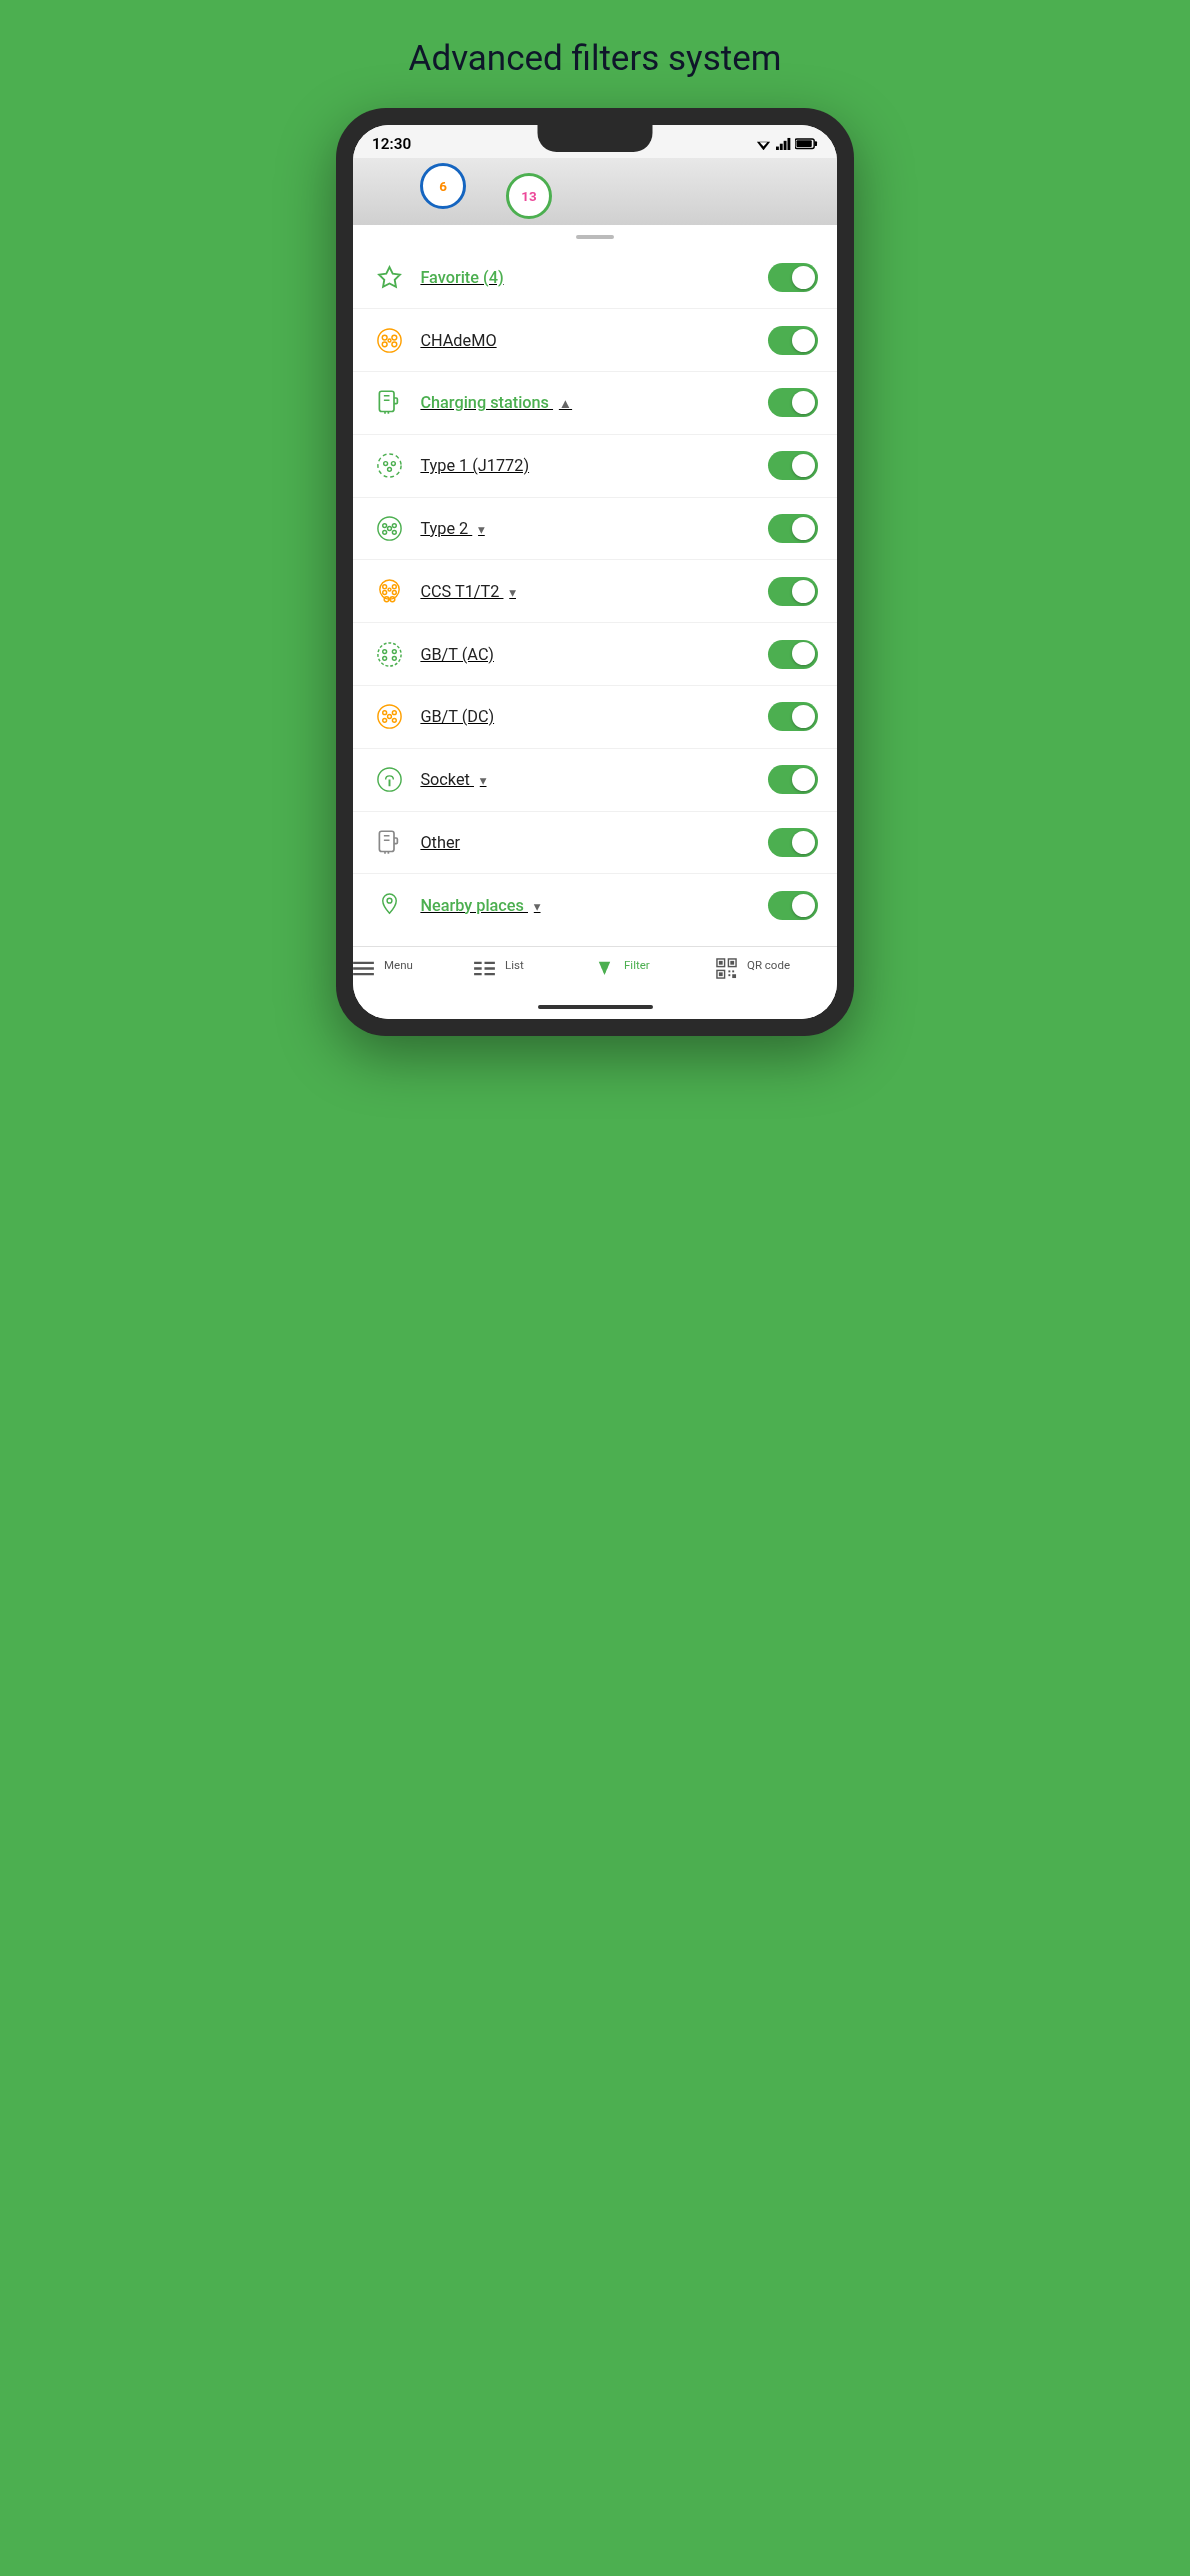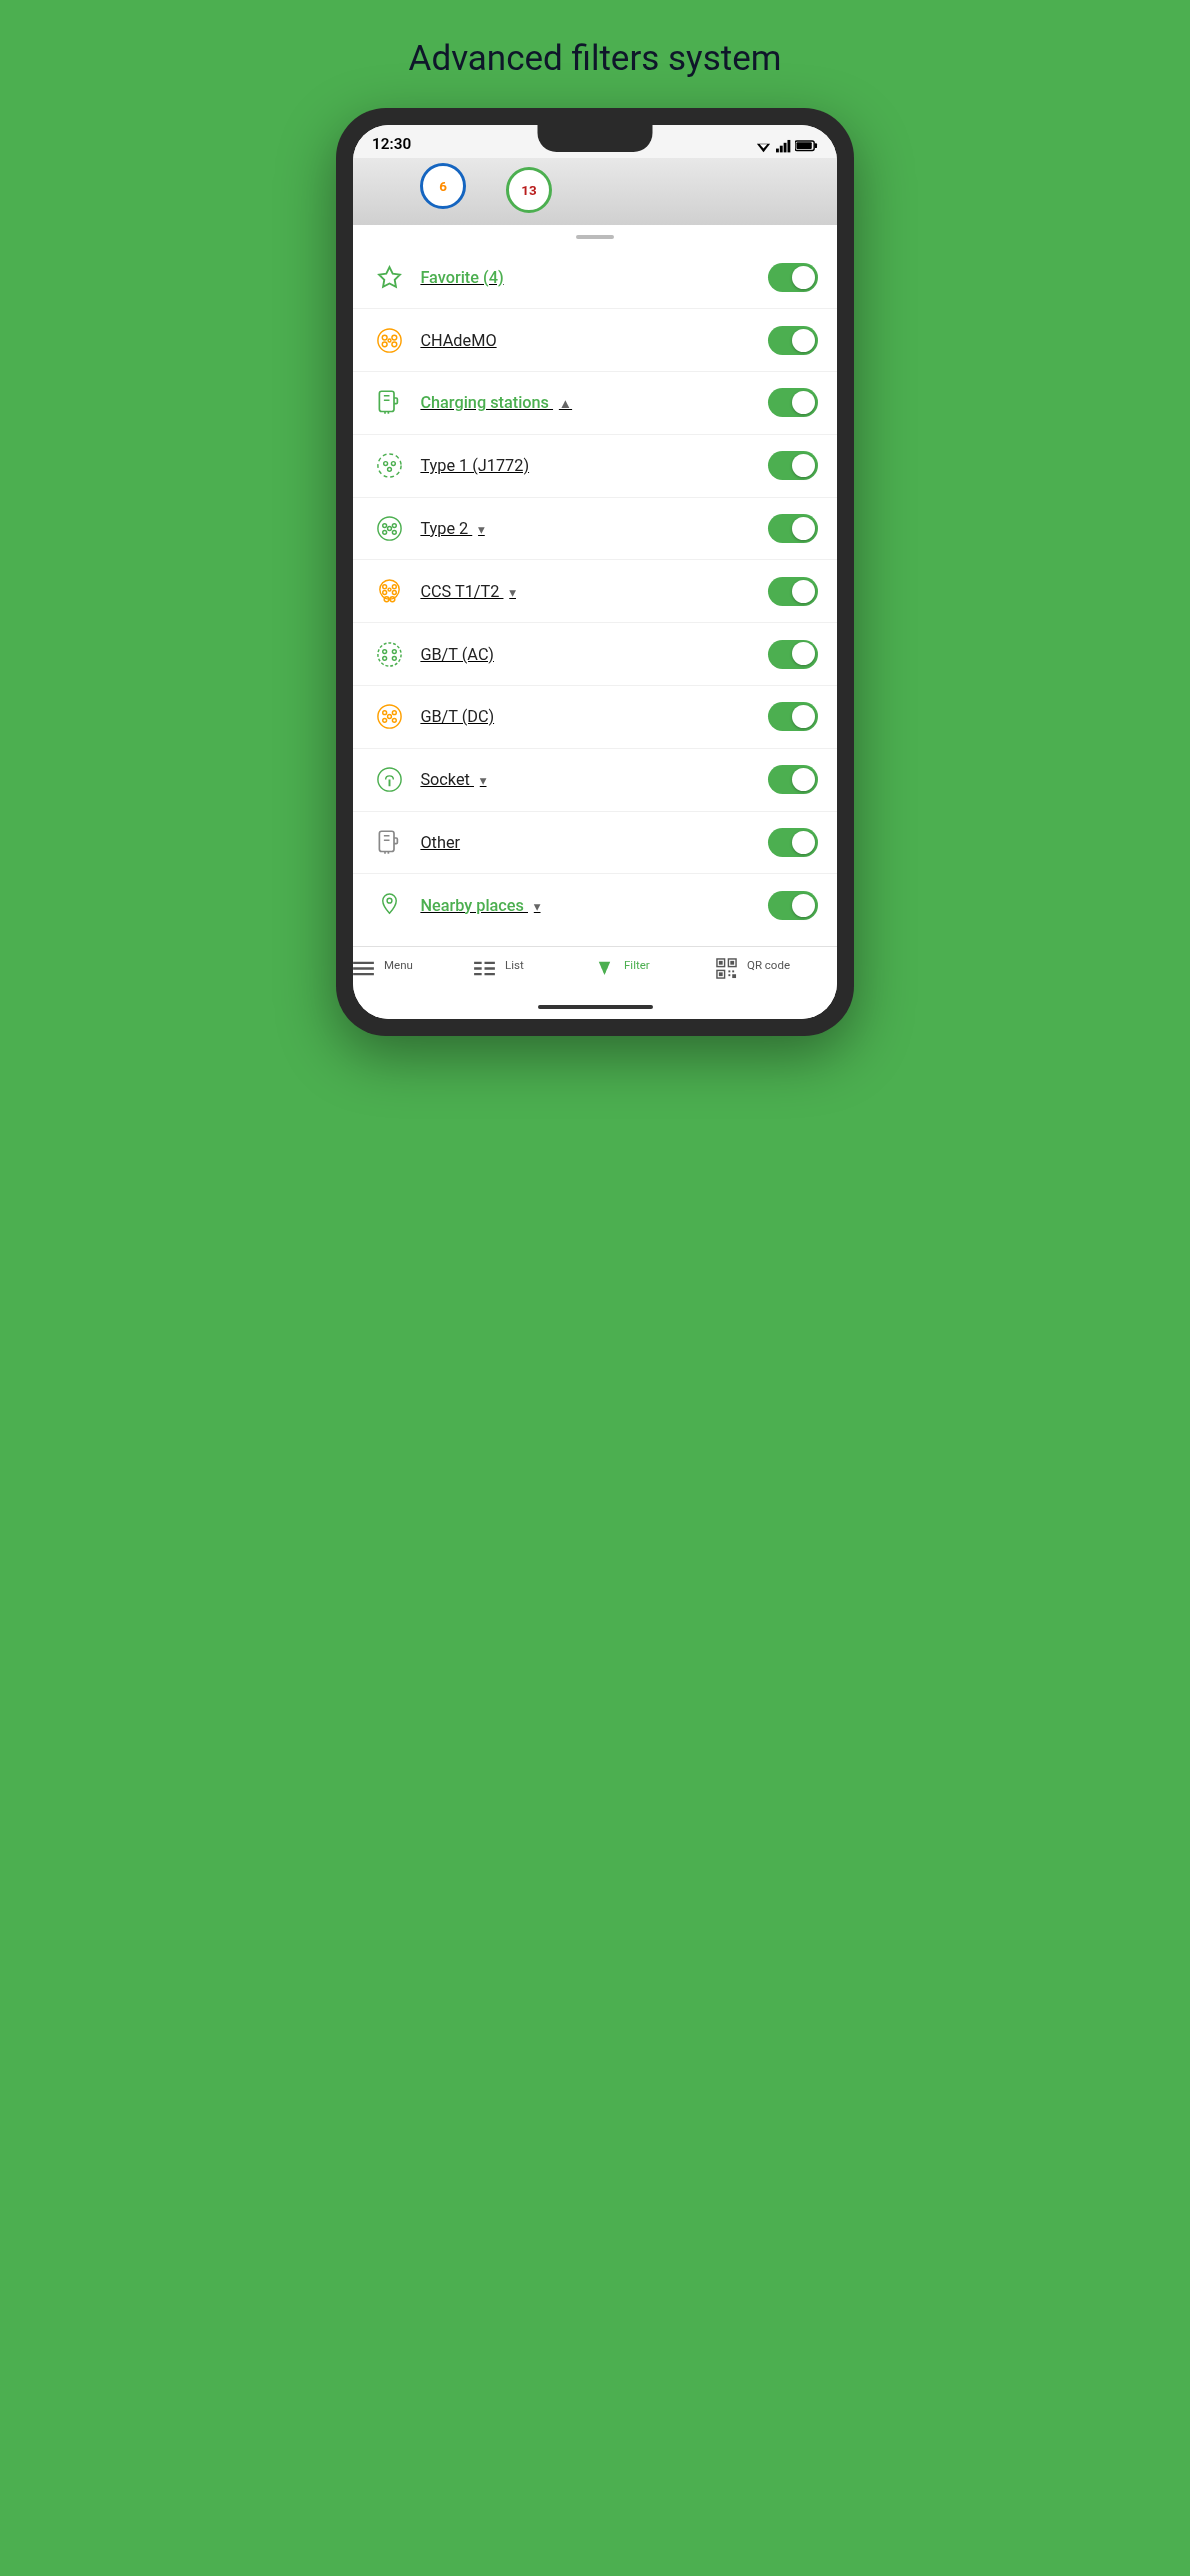--- a/index.html
+++ b/index.html
@@ -30,21 +30,21 @@
     .phone-inner {
       background: #fff;
       border-radius: 36px;
       overflow: hidden;
       position: relative;
     }
     .status-bar {
       background: #f5f5f5;
       display: flex;
       justify-content: space-between;
-      align-items: flex-end;
+      align-items: center;
       padding: 9.6px 19px 5.8px;
       position: relative;
     }
     .status-time {
       font-size: 15.3px;
       font-weight: 600;
       color: #000;
     }
     .status-icons {
       display: flex;
@@ -69,24 +69,24 @@
     }
     .map-c1 {
       width: 46px; height: 46px;
       top: 4.8px; left: 67px;
       border-color: #1565c0;
       background: white;
       color: #ff8c00;
     }
     .map-c2 {
       width: 46px; height: 46px;
-      top: 9px; left: 153px;
+      top: 15px; left: 153px;
       border-color: #4caf50;
       background: white;
-      color: #b91c1c;
+      color: #ec4899;
     }
     .drag-handle {
       display: flex;
       justify-content: center;
       padding: 9.6px 0 7.7px;
       background: white;
     }
     .drag-bar {
       width: 38px;
       height: 3.8px;

